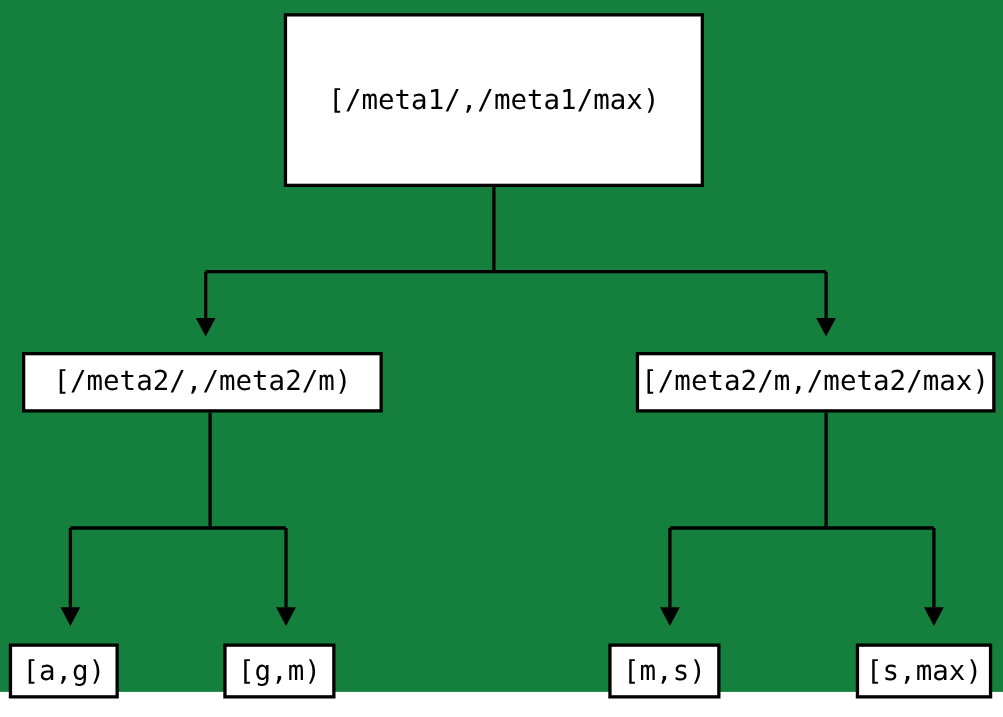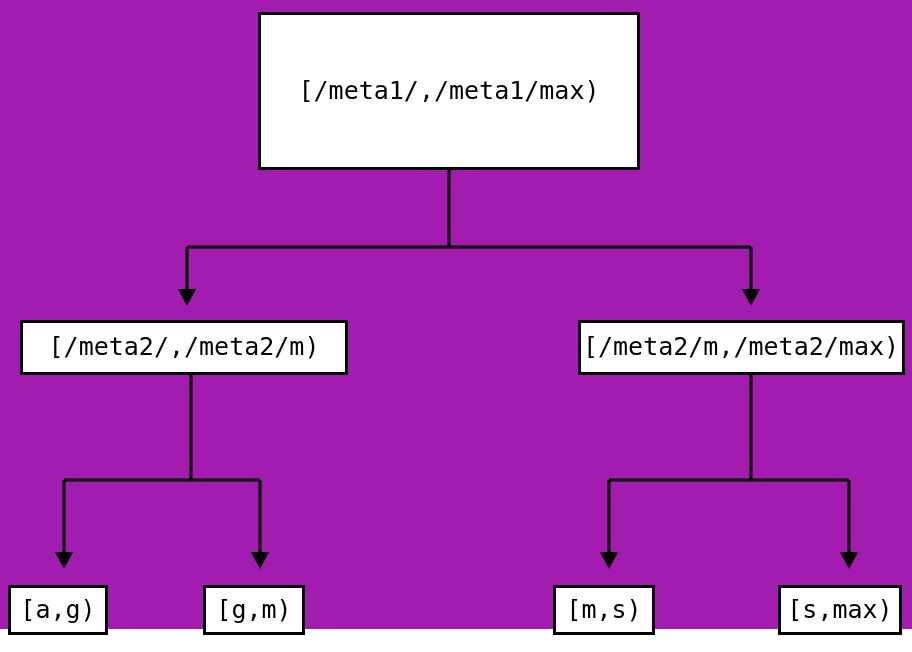--- a/index.html
+++ b/index.html
@@ -11,21 +11,21 @@
   body {
     width: 912px;
     height: 652px;
     overflow: hidden;
     font-family: "DejaVu Sans Mono", "Liberation Mono", monospace;
   }
   #diagram-root {
     position: relative;
     width: 912px;
     height: 629px;
-    background: #a21caf;
+    background: #15803d;
   }
   svg#tree-svg {
     display: block;
     width: 912px;
     height: 652px;
   }
   .node-box {
     fill: #ffffff;
     stroke: #000000;
     stroke-width: 3;

